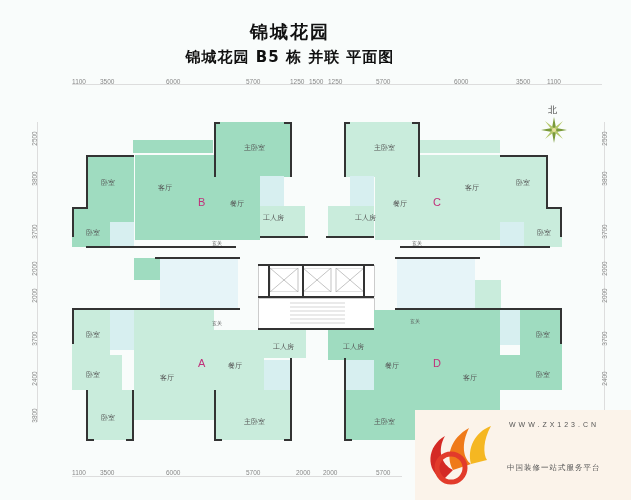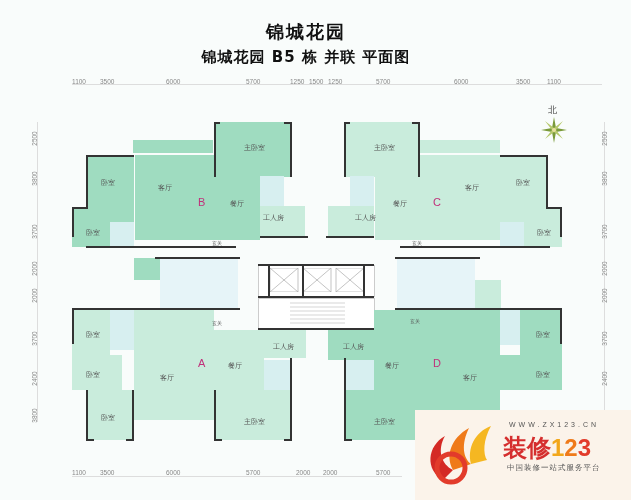--- a/index.html
+++ b/index.html
@@ -1,17 +1,17 @@
 <!DOCTYPE html>
 <html><head>
 <meta charset="utf-8">
 <style>
   html,body{margin:0;padding:0;}
   body{width:631px;height:500px;background:#f9fcfb;position:relative;overflow:hidden;font-family:"DejaVu Sans",sans-serif;}
-  .title{position:absolute;left:16px;width:580px;text-align:center;color:#111;font-weight:bold;}
+  .title{position:absolute;left:0;width:580px;text-align:center;color:#111;font-weight:bold;}
   .t1{top:20px;font-size:18px;letter-spacing:2px;}
   .t2{top:48px;font-size:15px;letter-spacing:1px;}
   .dim{position:absolute;font-size:6.5px;color:#888;font-family:"Liberation Sans",sans-serif;}
   .vdim{position:absolute;font-size:6.5px;color:#888;font-family:"Liberation Sans",sans-serif;transform:rotate(-90deg);transform-origin:center;width:24px;text-align:center;}
   .dline{position:absolute;background:#ddd;}
   .room{position:absolute;}
   .g1{background:#9fdcc0;}
   .g2{background:#c9ecdc;}
   .g3{background:#d7eff0;}
   .g4{background:#e6f4f8;}
@@ -240,17 +240,14 @@
 </div>
 
 <div class="logo">
   <svg style="position:absolute;left:8px;top:8px" width="72" height="70" viewBox="0 0 72 70">
     <path d="M20,62 C2,52 4,28 22,18 C14,32 18,46 30,52 Z" fill="#d42a25"></path>
     <path d="M30,52 C22,38 28,20 46,10 C38,26 40,40 48,46 Z" fill="#ef7a1a"></path>
     <path d="M48,46 C44,30 52,14 68,8 C60,22 60,36 64,42 Z" fill="#f5b722"></path>
     <circle cx="28" cy="50" r="14" fill="none" stroke="#e23b2b" stroke-width="5"></circle>
   </svg>
   <span class="logo-url">WWW.ZX123.CN</span>
-  <div class="logo-name">
-    <span class="cn">装修</span><span class="num1">1</span><span class="num2">2</span><span class="num3">3</span>
-  </div>
   <span class="logo-slogan">中国装修一站式服务平台</span>
 </div>
 
 </body></html>

